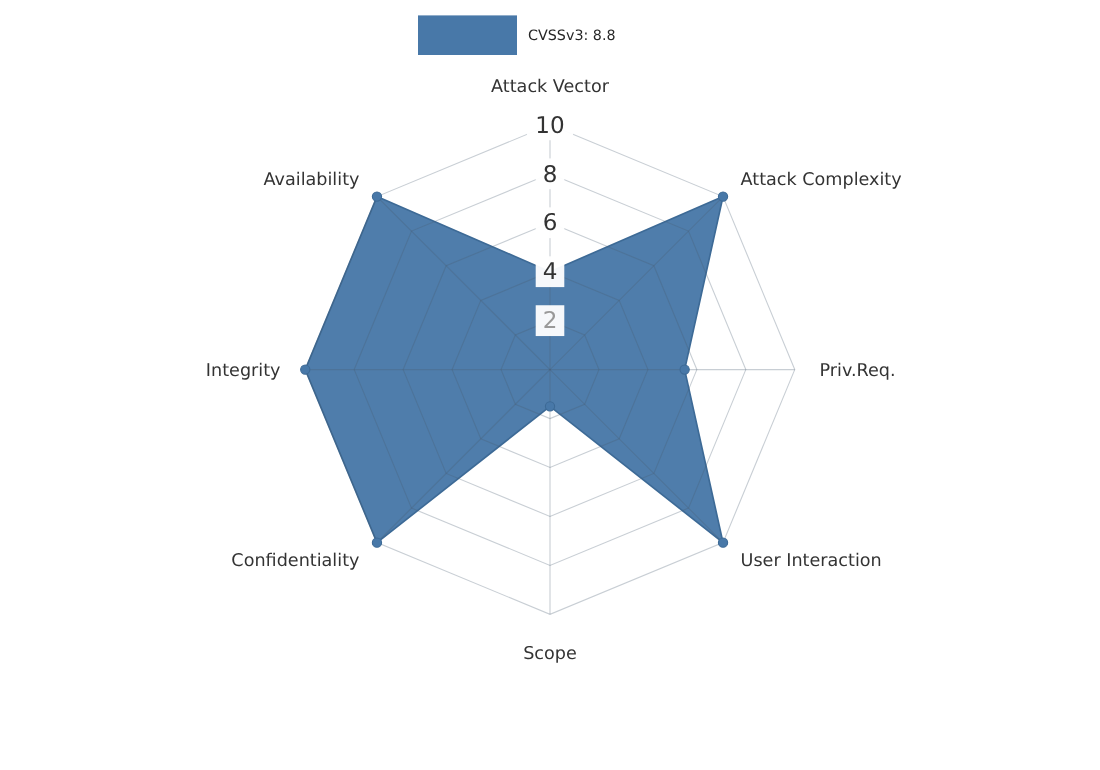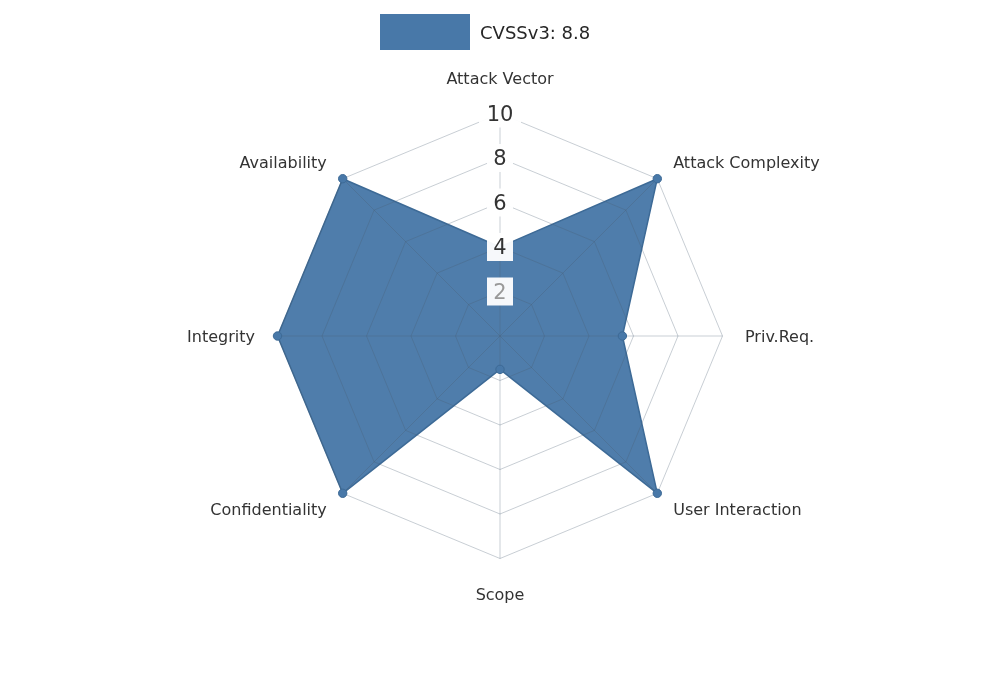--- a/index.html
+++ b/index.html
@@ -22,21 +22,21 @@
     display: flex;
     align-items: center;
     gap: 10px;
   }
   #legend .swatch {
     width: 90px;
     height: 36px;
     display: inline-block;
   }
   #legend .legend-label {
-    font-size: 18px;
+    font-size: 13px;
     color: #262626;
     white-space: nowrap;
   }
   svg text {
     font-family: "DejaVu Sans", "Liberation Sans", sans-serif;
   }
   svg { display: block; }
 </style>
 </head>
 <body>

